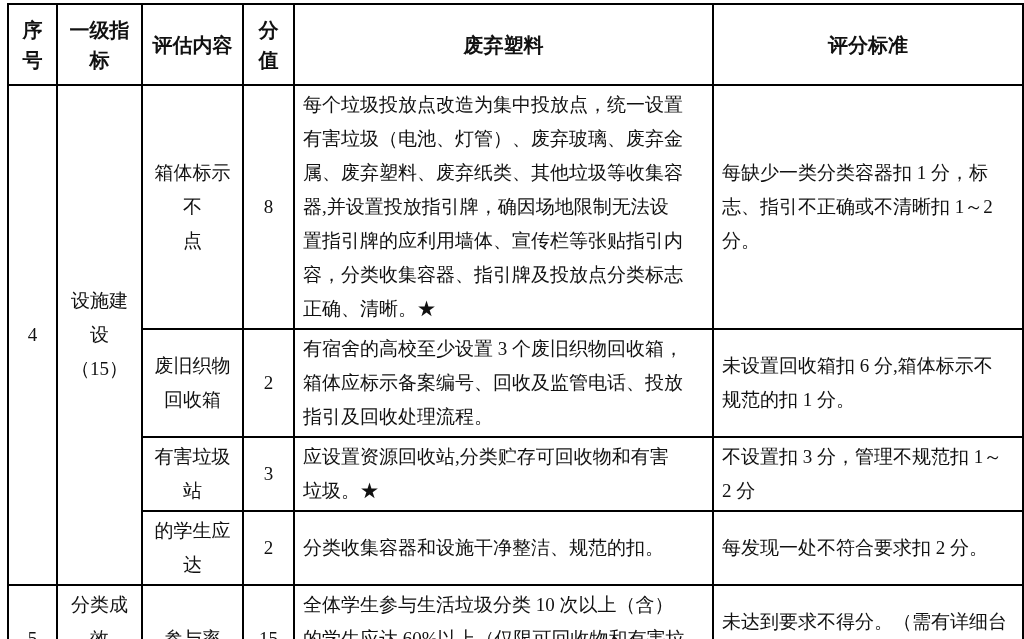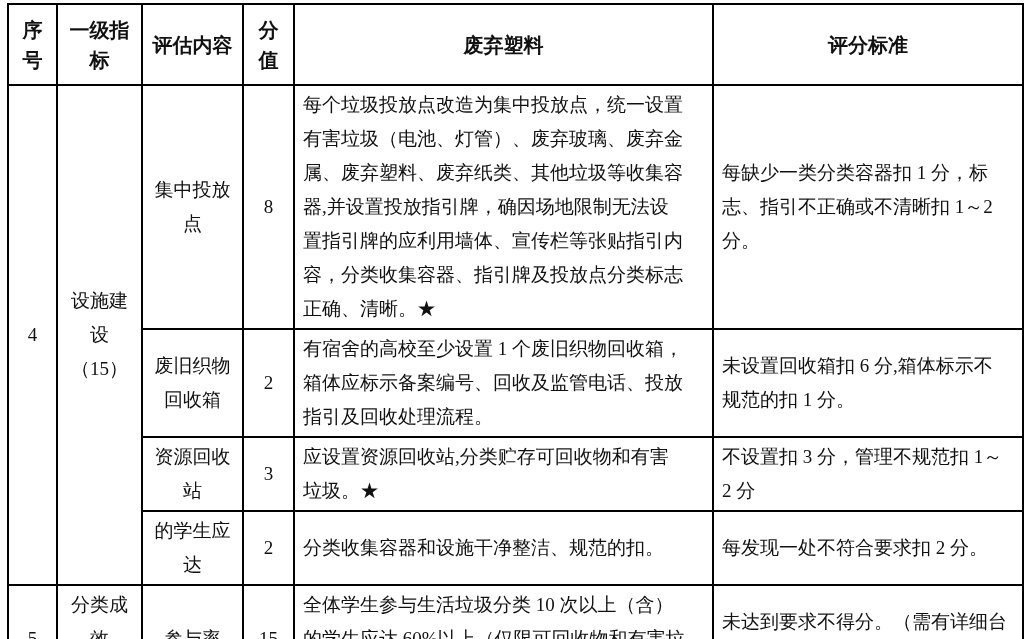--- a/index.html
+++ b/index.html
@@ -70,48 +70,48 @@
 值</th>
     <th>废弃塑料</th>
     <th>评分标准</th>
   </tr>
 
   <tr style="height:241px">
     <td class="c" rowspan="4">4</td>
     <td class="c" rowspan="4">设施建
 设
 （15）</td>
-    <td class="c">集中投放
+    <td class="c">箱体标示不
 点</td>
     <td class="c">8</td>
     <td class="t">每个垃圾投放点改造为集中投放点，统一设置
 有害垃圾（电池、灯管）、废弃玻璃、废弃金
 属、废弃塑料、废弃纸类、其他垃圾等收集容
 器,并设置投放指引牌，确因场地限制无法设
 置指引牌的应利用墙体、宣传栏等张贴指引内
 容，分类收集容器、指引牌及投放点分类标志
 正确、清晰。★</td>
     <td class="t">每缺少一类分类容器扣 1 分，标
 志、指引不正确或不清晰扣 1～2
 分。</td>
   </tr>
 
   <tr style="height:100px">
     <td class="c">废旧织物
 回收箱</td>
     <td class="c">2</td>
-    <td class="t">有宿舍的高校至少设置 1 个废旧织物回收箱，
+    <td class="t">有宿舍的高校至少设置 3 个废旧织物回收箱，
 箱体应标示备案编号、回收及监管电话、投放
 指引及回收处理流程。</td>
     <td class="t">未设置回收箱扣 6 分,箱体标示不
 规范的扣 1 分。</td>
   </tr>
 
   <tr style="height:72px">
-    <td class="c">资源回收
+    <td class="c">有害垃圾
 站</td>
     <td class="c">3</td>
     <td class="t">应设置资源回收站,分类贮存可回收物和有害
 垃圾。★</td>
     <td class="t">不设置扣 3 分，管理不规范扣 1～
 2 分</td>
   </tr>
 
   <tr style="height:34px">
     <td class="c">的学生应达</td>

